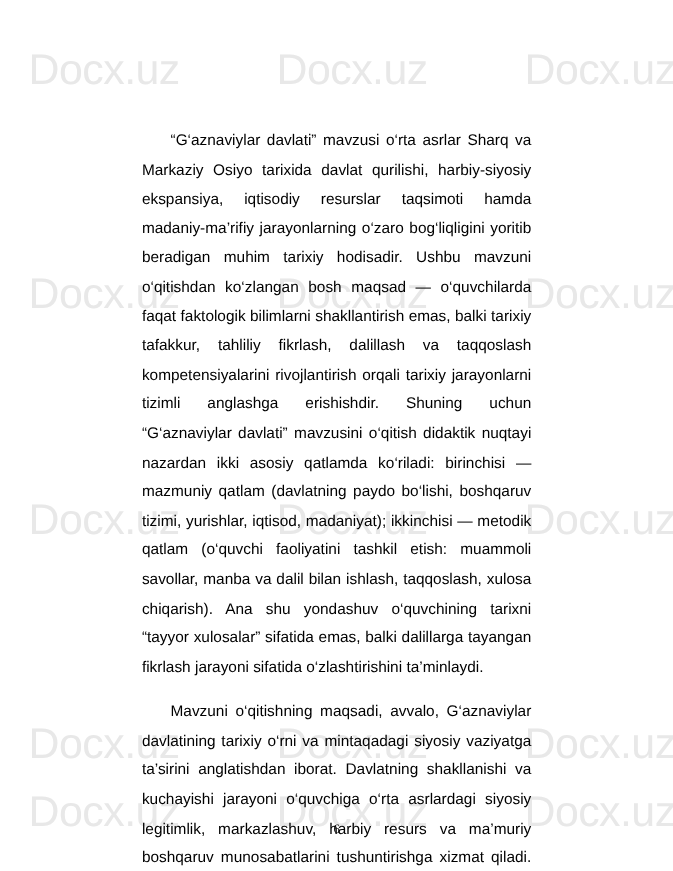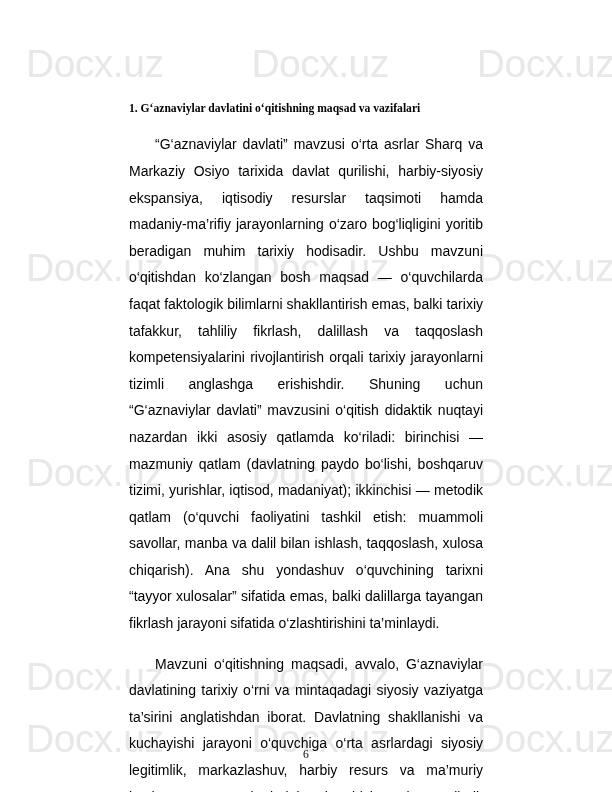--- a/index.html
+++ b/index.html
@@ -128,21 +128,20 @@
       <span class="wm">Docx.uz</span>
     </div>
     <div class="wm-row wm-row-5">
       <span class="wm">Docx.uz</span>
       <span class="wm">Docx.uz</span>
       <span class="wm">Docx.uz</span>
     </div>
   </div>
 
   <div class="content">
-    <h1 class="doc-heading">1. G‘aznaviylar davlatini o‘qitishning maqsad va vazifalari</h1>
     <p class="doc-para">“G‘aznaviylar davlati” mavzusi o‘rta asrlar Sharq va Markaziy Osiyo tarixida davlat qurilishi, harbiy-siyosiy ekspansiya, iqtisodiy resurslar taqsimoti hamda madaniy-ma’rifiy jarayonlarning o‘zaro bog‘liqligini yoritib beradigan muhim tarixiy hodisadir. Ushbu mavzuni o‘qitishdan ko‘zlangan bosh maqsad — o‘quvchilarda faqat faktologik bilimlarni shakllantirish emas, balki tarixiy tafakkur, tahliliy fikrlash, dalillash va taqqoslash kompetensiyalarini rivojlantirish orqali tarixiy jarayonlarni tizimli anglashga erishishdir. Shuning uchun “G‘aznaviylar davlati” mavzusini o‘qitish didaktik nuqtayi nazardan ikki asosiy qatlamda ko‘riladi: birinchisi — mazmuniy qatlam (davlatning paydo bo‘lishi, boshqaruv tizimi, yurishlar, iqtisod, madaniyat); ikkinchisi — metodik qatlam (o‘quvchi faoliyatini tashkil etish: muammoli savollar, manba va dalil bilan ishlash, taqqoslash, xulosa chiqarish). Ana shu yondashuv o‘quvchining tarixni “tayyor xulosalar” sifatida emas, balki dalillarga tayangan fikrlash jarayoni sifatida o‘zlashtirishini ta’minlaydi.</p>
     <p class="doc-para">Mavzuni o‘qitishning maqsadi, avvalo, G‘aznaviylar davlatining tarixiy o‘rni va mintaqadagi siyosiy vaziyatga ta’sirini anglatishdan iborat. Davlatning shakllanishi va kuchayishi jarayoni o‘quvchiga o‘rta asrlardagi siyosiy legitimlik, markazlashuv, harbiy resurs va ma’muriy boshqaruv munosabatlarini tushuntirishga xizmat qiladi. Bu yerda G‘aznaviylarning “harbiy-siyosiy model”i (yurishlar orqali resurs to‘plash, markaziy hokimiyatni mustahkamlash, hududiy nazorat) bilan “ijtimoiy-iqtisodiy model” (soliq tizimi, savdo yo‘llari, shaharlar rivoji, saroy muhitining shakllanishi) o‘rtasidagi bog‘lanish alohida ahamiyat kasb etadi. Demak, mazkur mavzu o‘quvchiga tarixiy jarayonning ko‘p omilli tabiatini anglatadi: har qanday davlat kuchayishi yagona sabab bilan izohlanmaydi, u</p>
   </div>
 
   <div class="page-footer">
     <span class="page-number">6</span>
   </div>
 
 </div>
 

